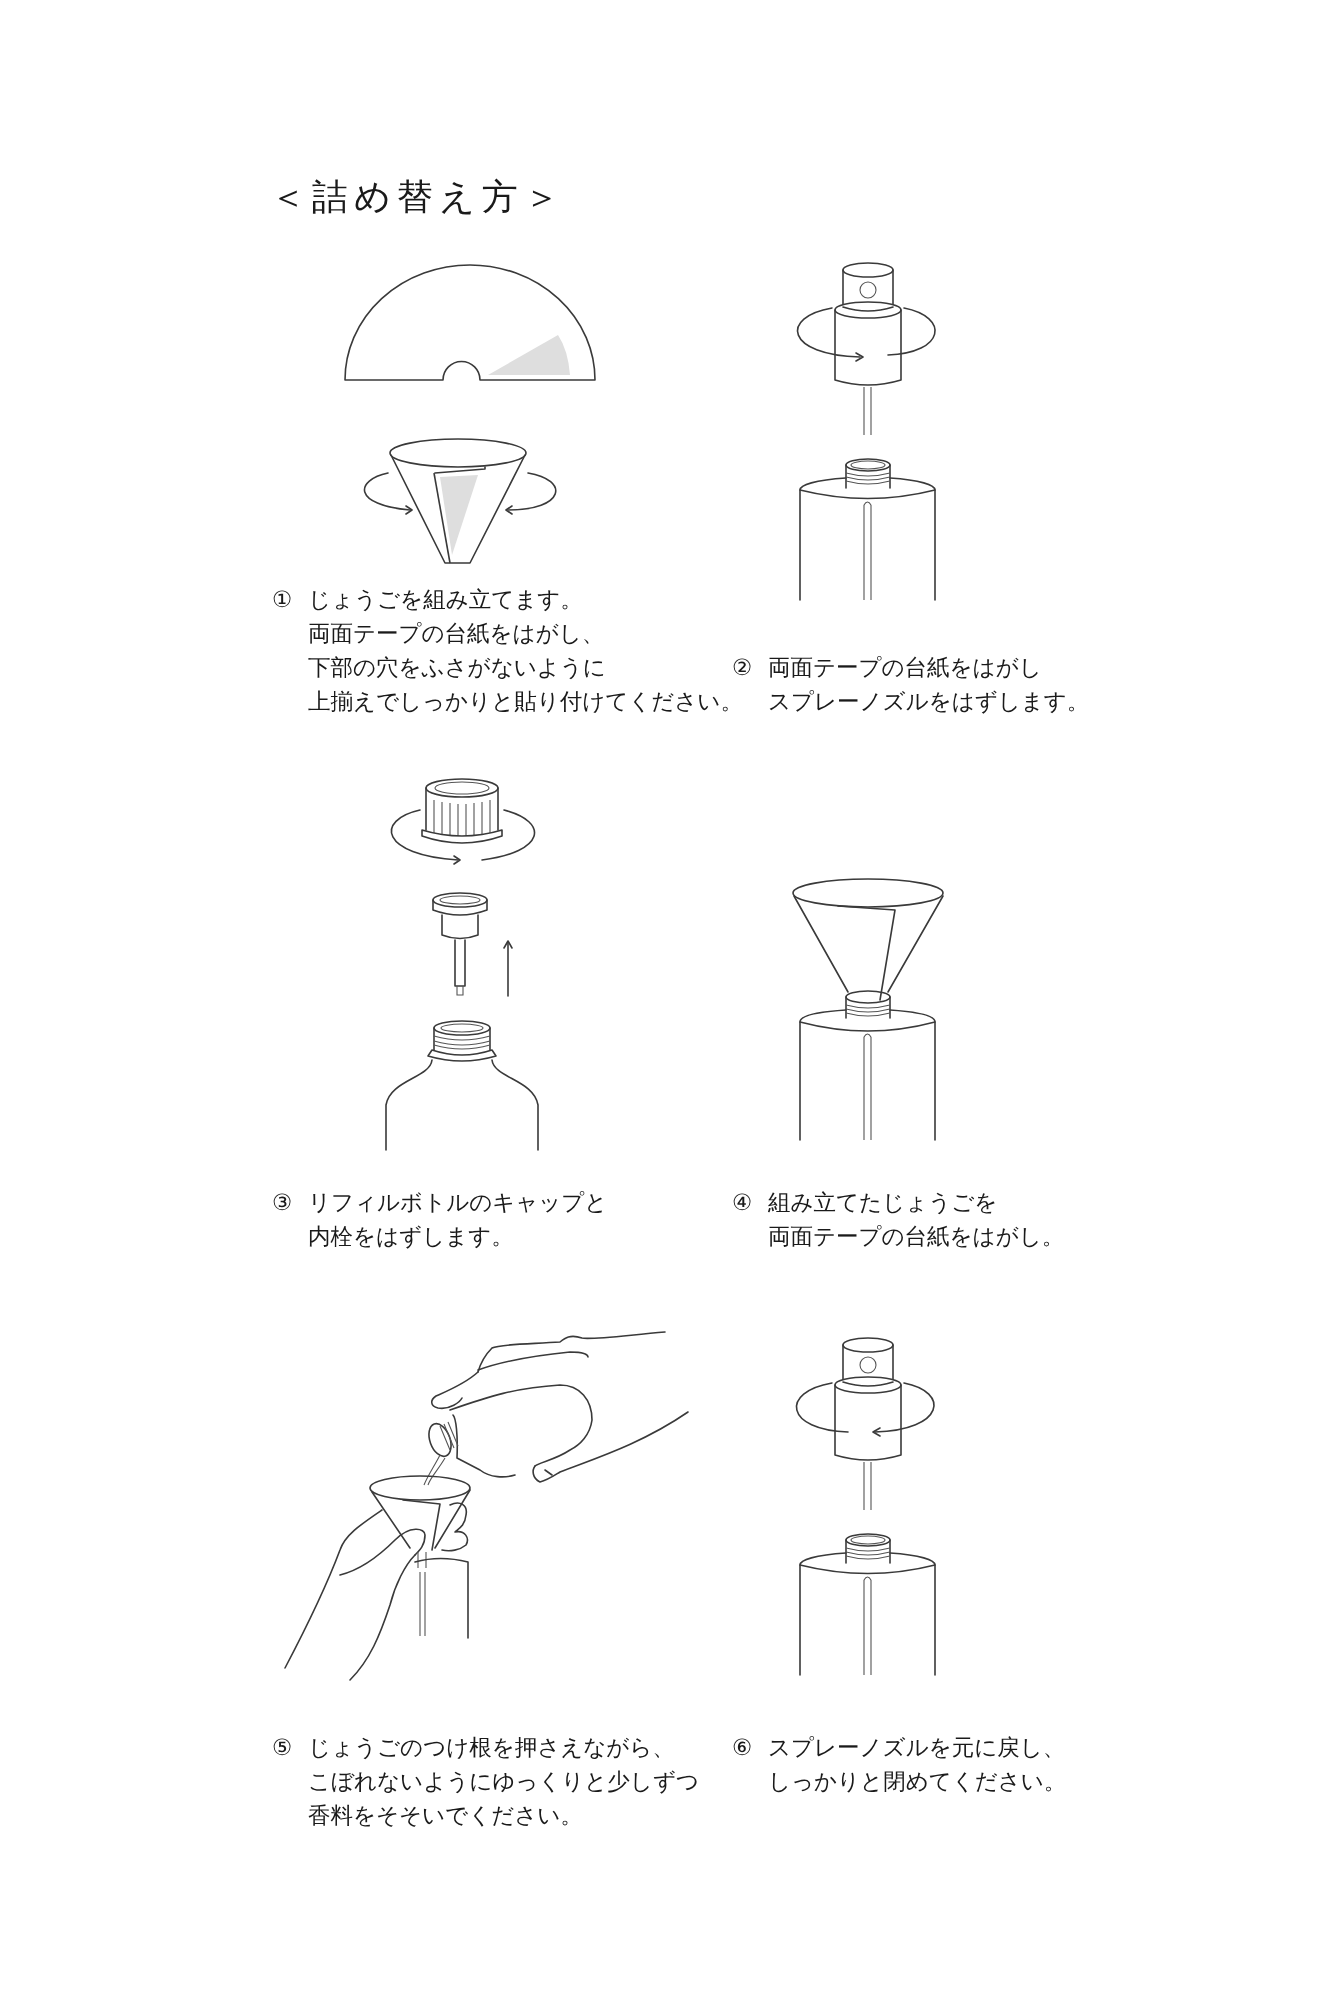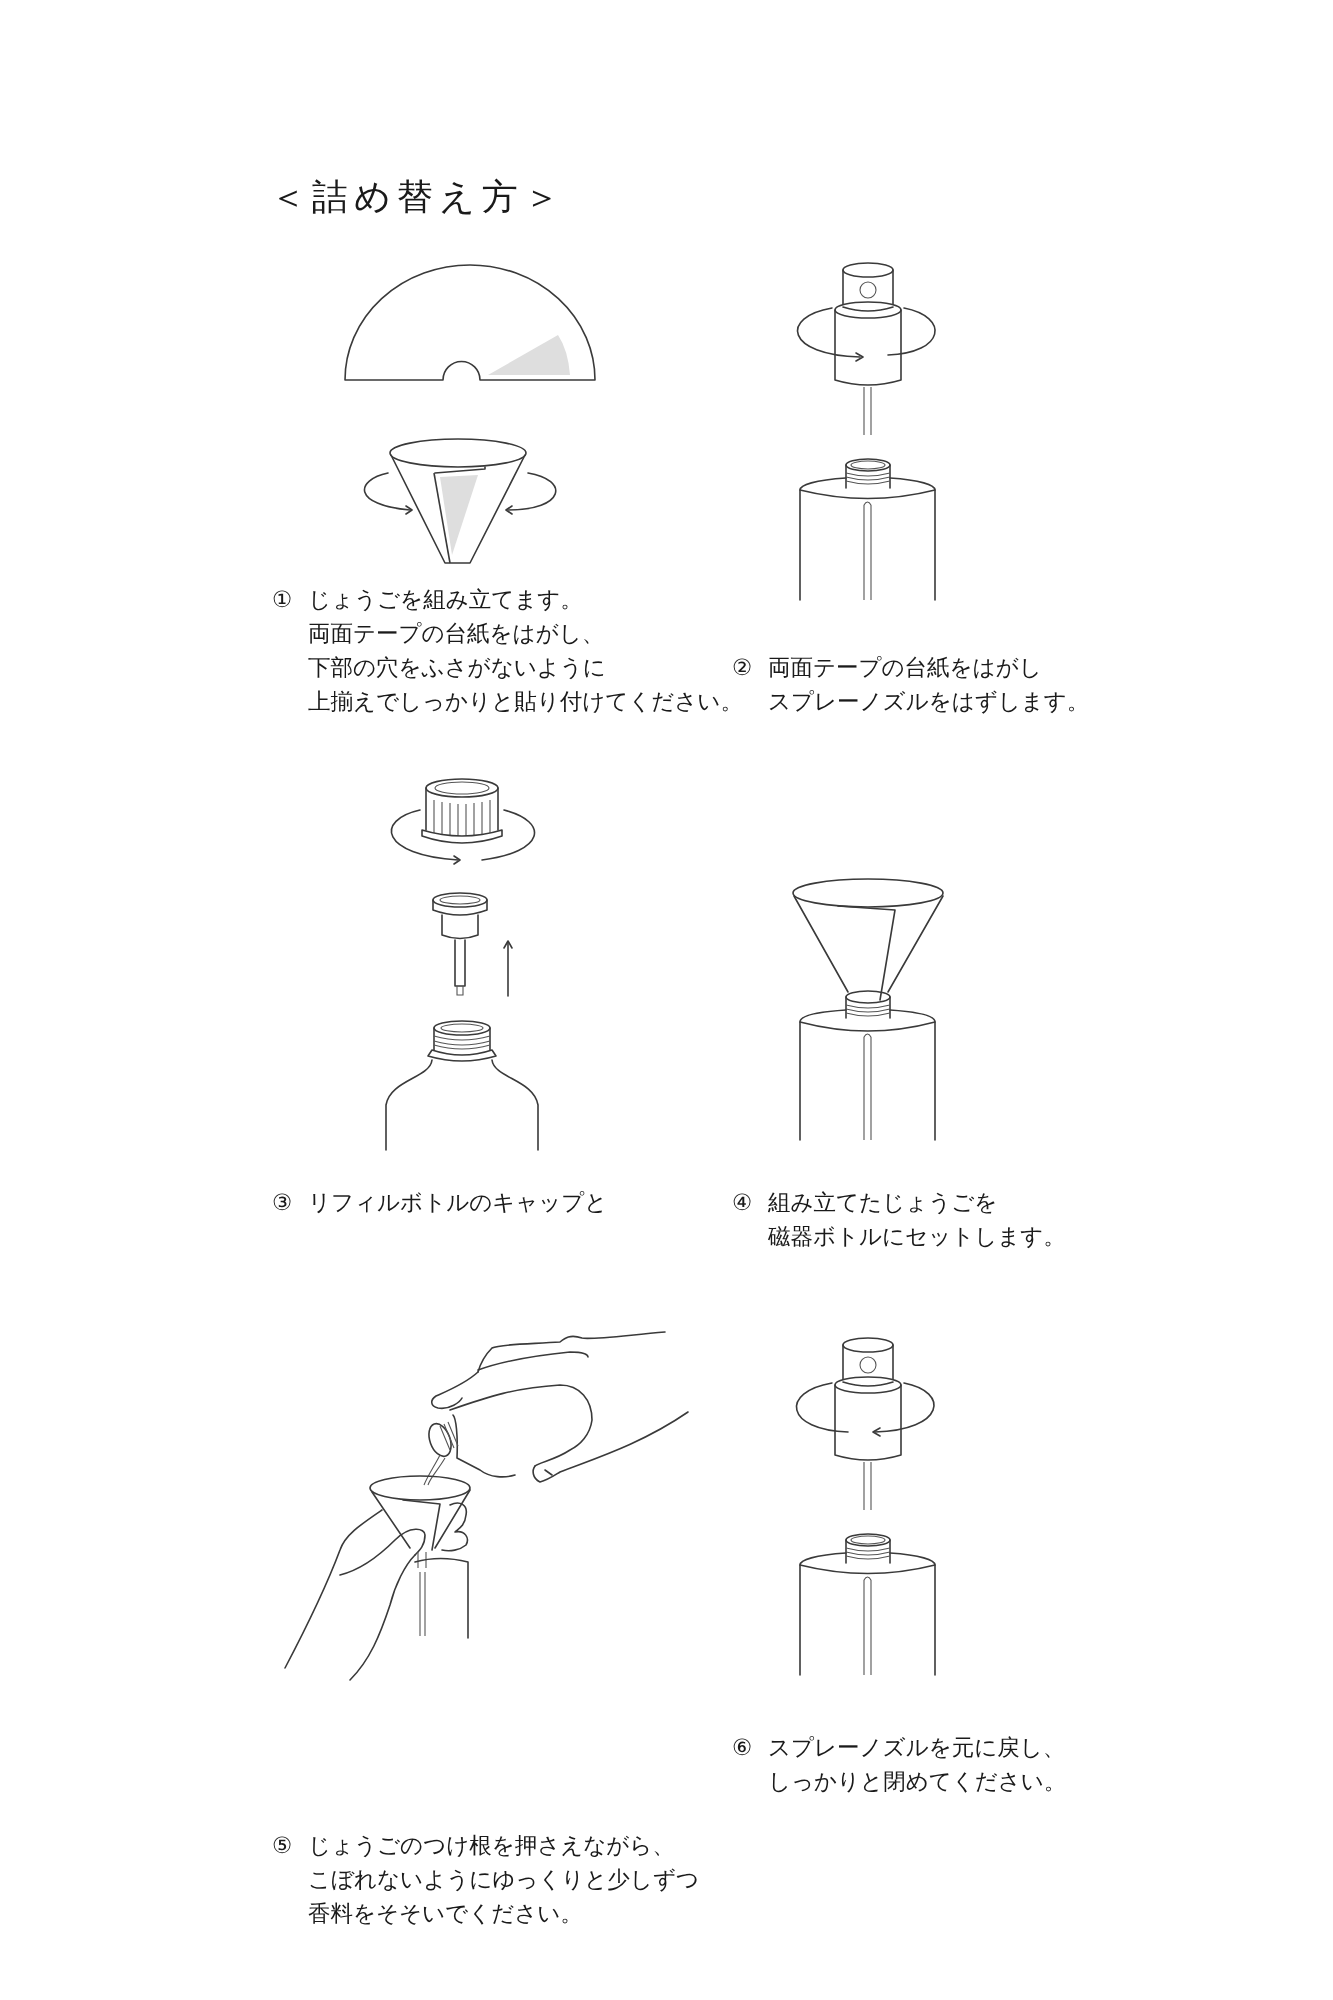--- a/index.html
+++ b/index.html
@@ -242,28 +242,29 @@
   <span class="line indent">上揃えでしっかりと貼り付けてください。</span>
 </div>
 
 <div class="caption" style="left:732px; top:650px;">
   <span class="line"><span class="num">②</span><span>両面テープの台紙をはがし</span></span>
   <span class="line indent">スプレーノズルをはずします。</span>
 </div>
 
 <div class="caption" style="left:272px; top:1185px;">
   <span class="line"><span class="num">③</span><span>リフィルボトルのキャップと</span></span>
+  <span class="line indent">内栓をはずします。</span>
 </div>
 
 <div class="caption" style="left:732px; top:1185px;">
   <span class="line"><span class="num">④</span><span>組み立てたじょうごを</span></span>
-  <span class="line indent">磁器ボトルにセットします。</span>
-</div>
-
-<div class="caption" style="left:272px; top:1828px;">
+  <span class="line indent">両面テープの台紙をはがし。</span>
+</div>
+
+<div class="caption" style="left:272px; top:1730px;">
   <span class="line"><span class="num">⑤</span><span>じょうごのつけ根を押さえながら、</span></span>
   <span class="line indent">こぼれないようにゆっくりと少しずつ</span>
   <span class="line indent">香料をそそいでください。</span>
 </div>
 
 <div class="caption" style="left:732px; top:1730px;">
   <span class="line"><span class="num">⑥</span><span>スプレーノズルを元に戻し、</span></span>
   <span class="line indent">しっかりと閉めてください。</span>
 </div>
 

